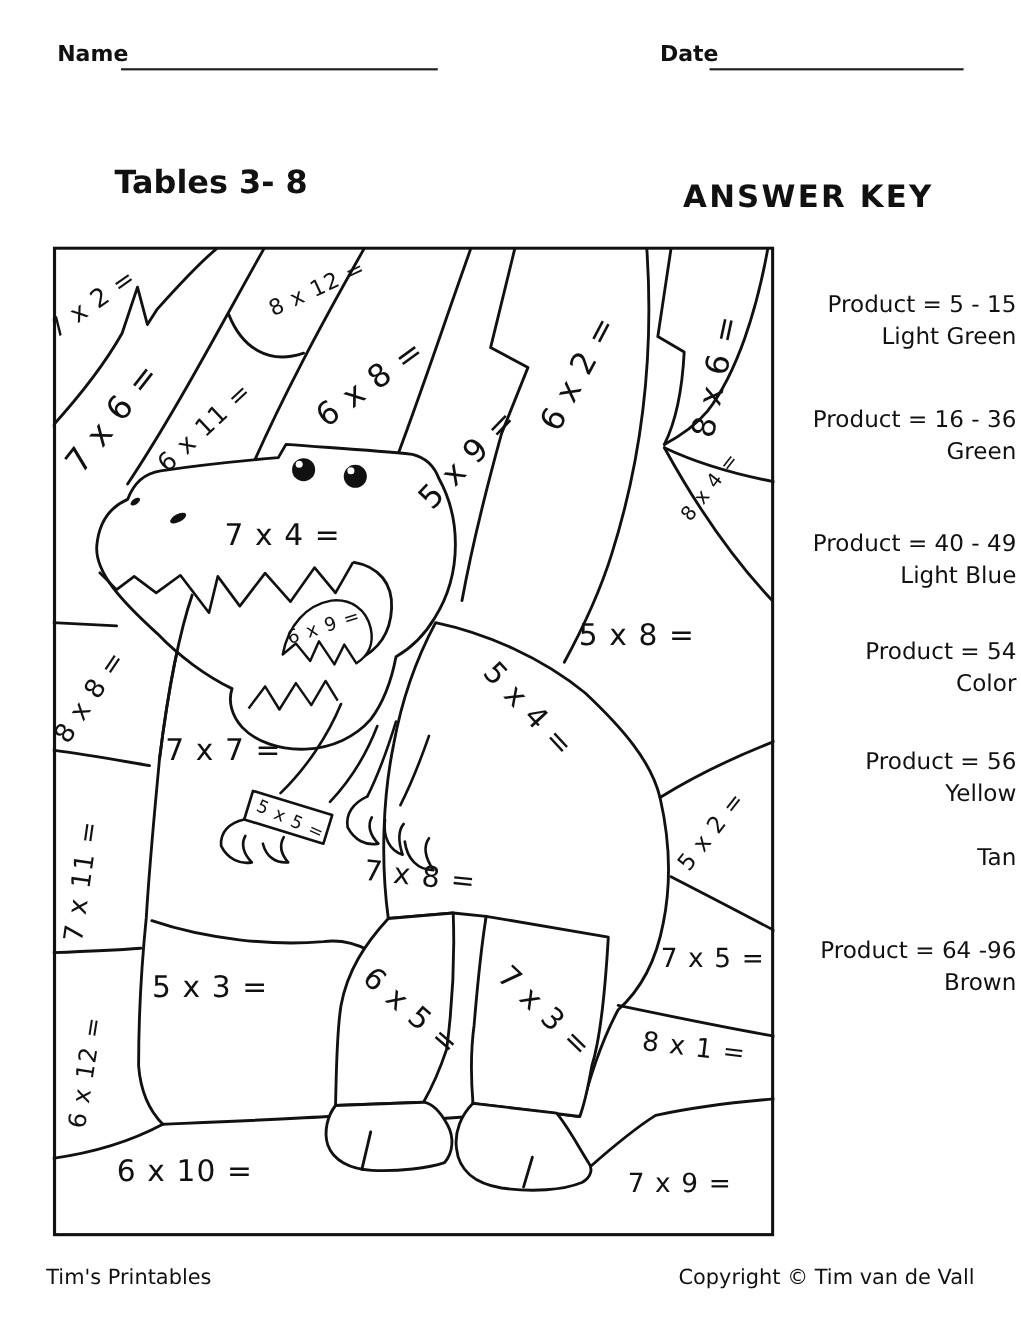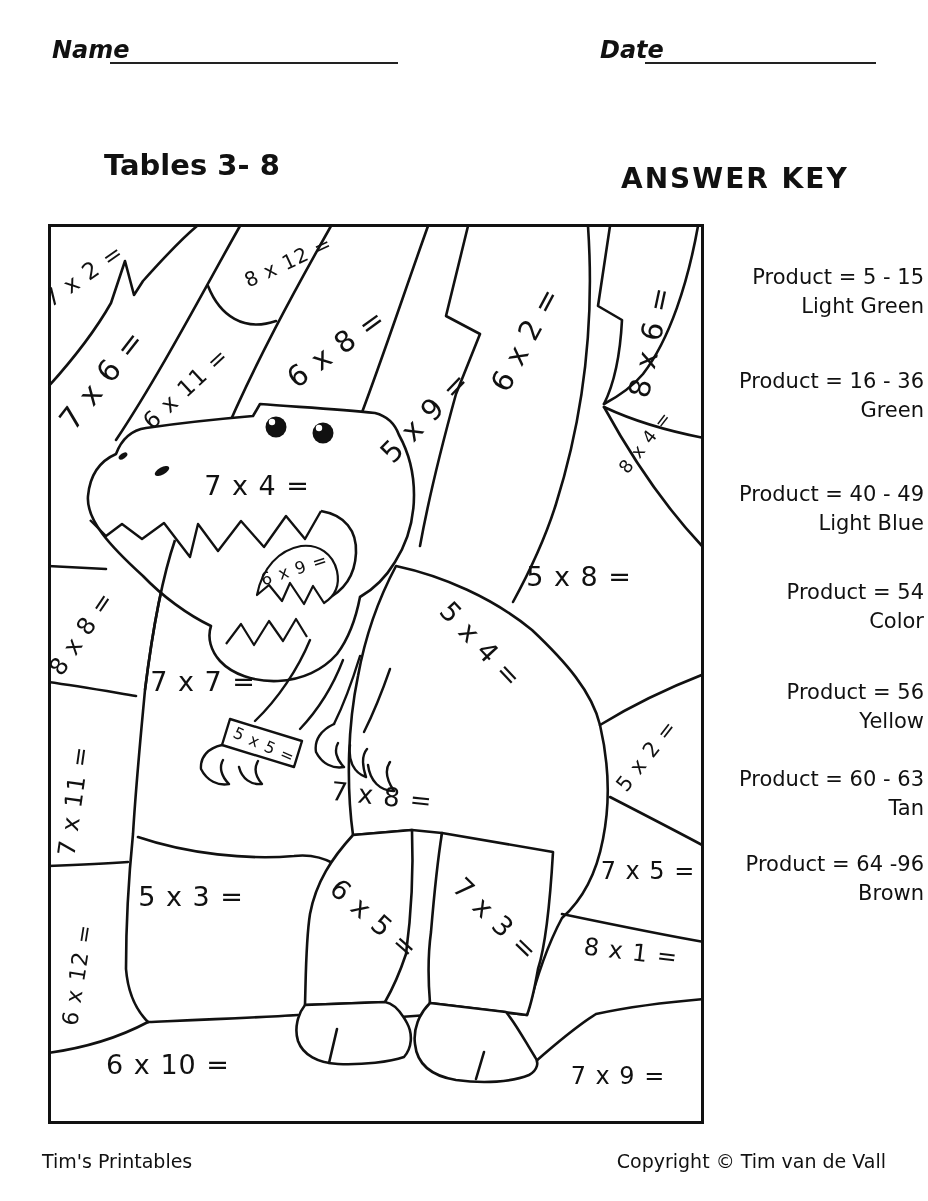--- a/index.html
+++ b/index.html
@@ -1,19 +1,19 @@
 <!DOCTYPE html>
 <html><head>
 <meta charset="utf-8">
 <style>
   html,body{margin:0;padding:0;background:#fff;}
   .page{position:relative;width:928px;height:1201px;background:#fff;overflow:hidden;
         font-family:"DejaVu Sans",sans-serif;color:#111;}
   .abs{position:absolute;}
-  .label-bold{font-weight:bold;font-size:24px;font-style:italic;}
+  .label-bold{font-weight:bold;font-size:20px;}
   .fill-line{border-bottom:2px solid #222;height:22px;}
   .title{font-weight:bold;font-size:41px;letter-spacing:0px;white-space:nowrap;}
   .subtitle{font-size:29px;font-weight:bold;white-space:nowrap;}
   .answer-key-title{font-size:28px;font-weight:bold;letter-spacing:2px;white-space:nowrap;}
   .ak-entry{position:absolute;width:230px;text-align:right;font-size:21px;line-height:29px;}
   .footer{font-size:19px;white-space:nowrap;}
   svg text{font-family:"DejaVu Sans",sans-serif;fill:#111;letter-spacing:1px;}
 </style>
 </head>
 <body>
@@ -157,21 +157,20 @@
       </div>
       <div class="ak-entry" style="top: 578px;">
         <div>Product = 54</div>
         <div>Color</div>
       </div>
       <div class="ak-entry" style="top: 678px;">
         <div>Product = 56</div>
         <div>Yellow</div>
       </div>
       <div class="ak-entry" style="top: 765px;">
-        <div>Product = 60 - 63</div>
         <div>Tan</div>
       </div>
       <div class="ak-entry" style="top: 850px;">
         <div>Product = 64 -96</div>
         <div>Brown</div>
       </div>
     </div>
 
   <div class="abs footer" style="left:42px;top:1150px;">Tim's Printables</div>
   <div class="abs footer" style="right:42px;top:1150px;">Copyright © Tim van de Vall</div>

